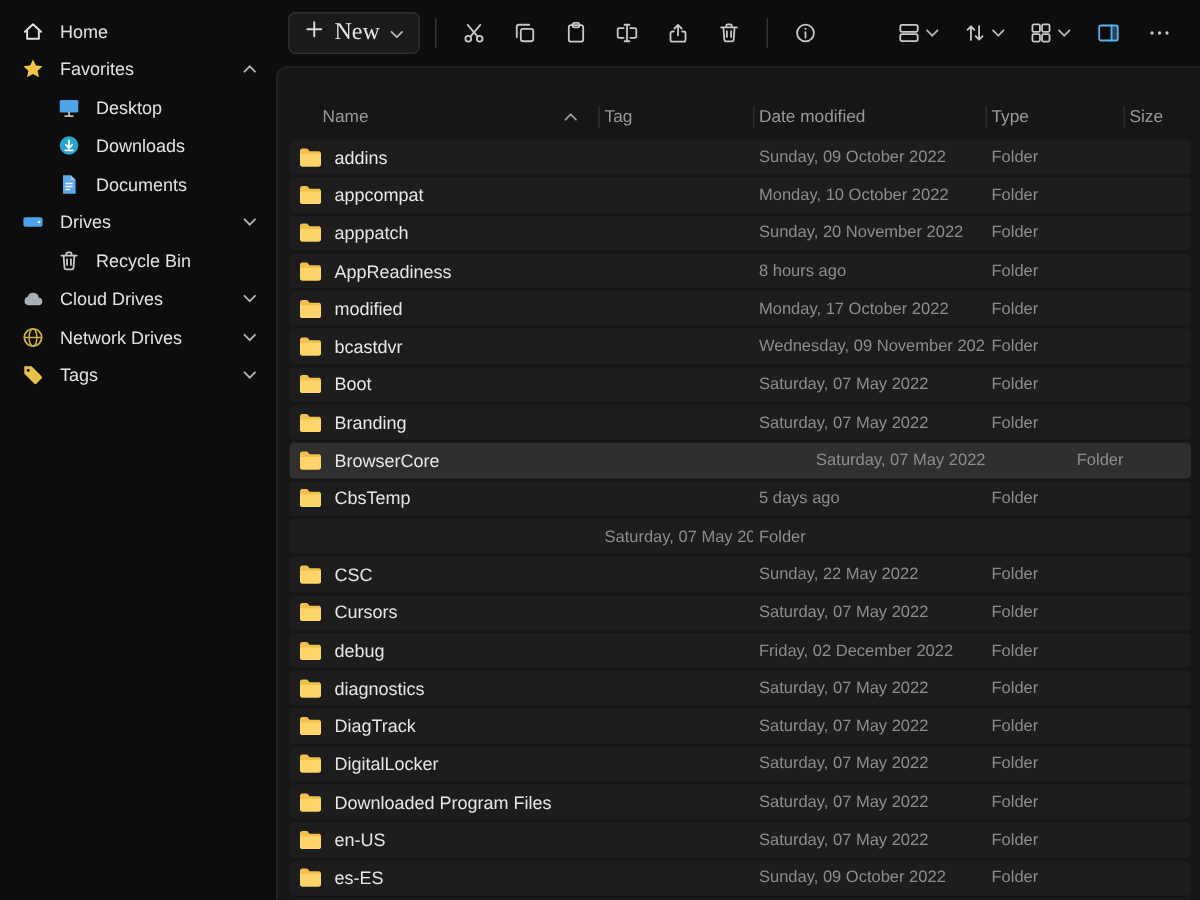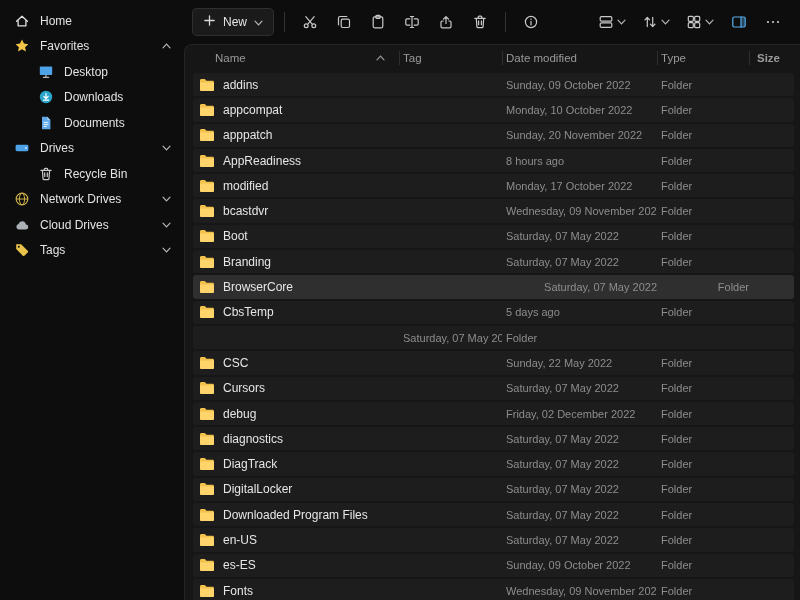--- a/index.html
+++ b/index.html
@@ -16,41 +16,41 @@
   .icon16 { width:16px; height:16px; display:inline-flex; align-items:center; justify-content:center; flex:0 0 16px; }
   .chev { display:inline-flex; width:12px; justify-content:center; }
 
   
   .content { flex:1; display:flex; flex-direction:column; min-width:0; }
 
   
   .toolbar { height:44px; flex:0 0 44px; display:flex; align-items:center; padding:0 12px 0 8px; gap:4px; }
   .new-btn { display:flex; align-items:center; gap:7px; height:28px; padding:0 10px;
     background:rgba(255,255,255,0.06); border:1px solid rgba(255,255,255,0.09);
-    border-radius:5px; font-size:12px; color:#e6e6e6; cursor:default; }
+    border-radius:5px; font-size:16px; color:#e6e6e6; cursor:default;font-family:Liberation Serif, serif; }
   .tbtn { width:30px; height:28px; display:flex; align-items:center; justify-content:center;
     border-radius:5px; cursor:default; }
   .tbtn.withchev { width:40px; gap:3px; }
   .tb-sep { width:1px; height:20px; background:#333; margin:0 6px; flex:0 0 1px; }
   .tb-right { margin-left:auto; display:flex; align-items:center; gap:4px; }
   .tool * { fill:none; stroke:#c9c9c9; stroke-width:1.2; stroke-linecap:round; stroke-linejoin:round; }
   .tool .fill { fill:#c9c9c9; stroke:none; }
   .tool.accent * { stroke:#59b0f0; }
   .tool.accent .pane { fill:rgba(89,176,240,0.35); stroke:none; }
 
   
   .panel { flex:1; background:#161616; border-radius:8px 0 0 0; display:flex;
     flex-direction:column; overflow:hidden; border-top:1px solid #242424; border-left:1px solid #242424; }
   .hgrid { display:grid; grid-template-columns:206px 103px 155px 92px 1fr; align-items:center; }
-  .lhead { height:26px; flex:0 0 26px; padding:0 8px; font-size:11.5px; color:#9a9a9a; }
+  .lhead { height:26px; flex:0 0 26px; padding:0 8px; font-size:11.5px; color:#9a9a9a;margin-top:20px; }
   .hcell { display:flex; align-items:center; height:16px; position:relative; padding-left:4px; cursor:default; }
   .hcell.first { padding-left:22px; }
   .hcell .sortind { margin-left:auto; margin-right:14px; display:inline-flex; }
   .hcell.sep::before { content:""; position:absolute; left:0; top:1px; width:1px; height:14px; background:#2e2e2e; }
-  .hcell.size { justify-content:flex-end; padding-right:12px;font-weight:bold; }
+  .hcell.size { padding-right:12px; }
   .hcell.size::after { display:none; }
 
   .rows { flex:1; padding:2px 6px 0 8px; display:flex; flex-direction:column; gap:2px; overflow:hidden; }
   .row { flex:0 0 23.3px; background:#1d1d1d; border-radius:3px; cursor:default; padding:0; }
   .row.selected { background:#2f2f2f;text-align:right; }
   .cell { font-size:11px; color:#8d8d8d; white-space:nowrap; overflow:hidden; padding-left:4px; }
   .name-cell { display:flex; align-items:center; gap:8px; padding-left:6px; font-size:12px; color:#e6e6e6; }
   .size-cell { text-align:right; padding-right:12px; }
 </style>
 </head>
@@ -135,40 +135,40 @@
         <svg width="16" height="16" viewBox="0 0 16 16" class="tool">
             <path d="M2.9 4.4h10.2M6.3 4.4V3.2a.9.9 0 0 1 .9-.9h1.6a.9.9 0 0 1 .9.9v1.2M4.4 4.4l.6 8.2a1.1 1.1 0 0 0 1.1 1h3.8a1.1 1.1 0 0 0 1.1-1l.6-8.2M6.7 6.8v3.8M9.3 6.8v3.8"></path>
           </svg>
       </span>
       <span class="lbl">Recycle Bin</span>
     </div>
 
     <div class="side-item">
       <span class="icon16">
         <svg width="16" height="16" viewBox="0 0 16 16">
+            <path d="M4.5 12.5h7a2.5 2.5 0 0 0 .4-5 3.8 3.8 0 0 0-7.4-.6 2.9 2.9 0 0 0 0 5.6z" fill="#aab0b6"></path>
+          </svg>
+      </span>
+      <span class="lbl">Cloud Drives</span>
+      <span class="chev">
+        <svg width="9" height="6" viewBox="0 0 9 6">
+            <path d="M1 1.2 4.5 4.8 8 1.2" fill="none" stroke="#b5b5b5" stroke-width="1.2" stroke-linecap="round"></path>
+          </svg>
+      </span>
+    </div>
+
+    <div class="side-item">
+      <span class="icon16">
+        <svg width="16" height="16" viewBox="0 0 16 16">
             <circle cx="8" cy="8" r="5.8" fill="none" stroke="#cfb04a" stroke-width="1.2"></circle>
             <ellipse cx="8" cy="8" rx="2.6" ry="5.8" fill="none" stroke="#cfb04a" stroke-width="1"></ellipse>
             <path d="M2.2 8h11.6" stroke="#cfb04a" stroke-width="1" fill="none"></path>
           </svg>
       </span>
       <span class="lbl">Network Drives</span>
-      <span class="chev">
-        <svg width="9" height="6" viewBox="0 0 9 6">
-            <path d="M1 1.2 4.5 4.8 8 1.2" fill="none" stroke="#b5b5b5" stroke-width="1.2" stroke-linecap="round"></path>
-          </svg>
-      </span>
-    </div>
-
-    <div class="side-item">
-      <span class="icon16">
-        <svg width="16" height="16" viewBox="0 0 16 16">
-            <path d="M4.5 12.5h7a2.5 2.5 0 0 0 .4-5 3.8 3.8 0 0 0-7.4-.6 2.9 2.9 0 0 0 0 5.6z" fill="#aab0b6"></path>
-          </svg>
-      </span>
-      <span class="lbl">Cloud Drives</span>
       <span class="chev">
         <svg width="9" height="6" viewBox="0 0 9 6">
             <path d="M1 1.2 4.5 4.8 8 1.2" fill="none" stroke="#b5b5b5" stroke-width="1.2" stroke-linecap="round"></path>
           </svg>
       </span>
     </div>
 
     <div class="side-item">
       <span class="icon16">
         <svg width="16" height="16" viewBox="0 0 16 16">

